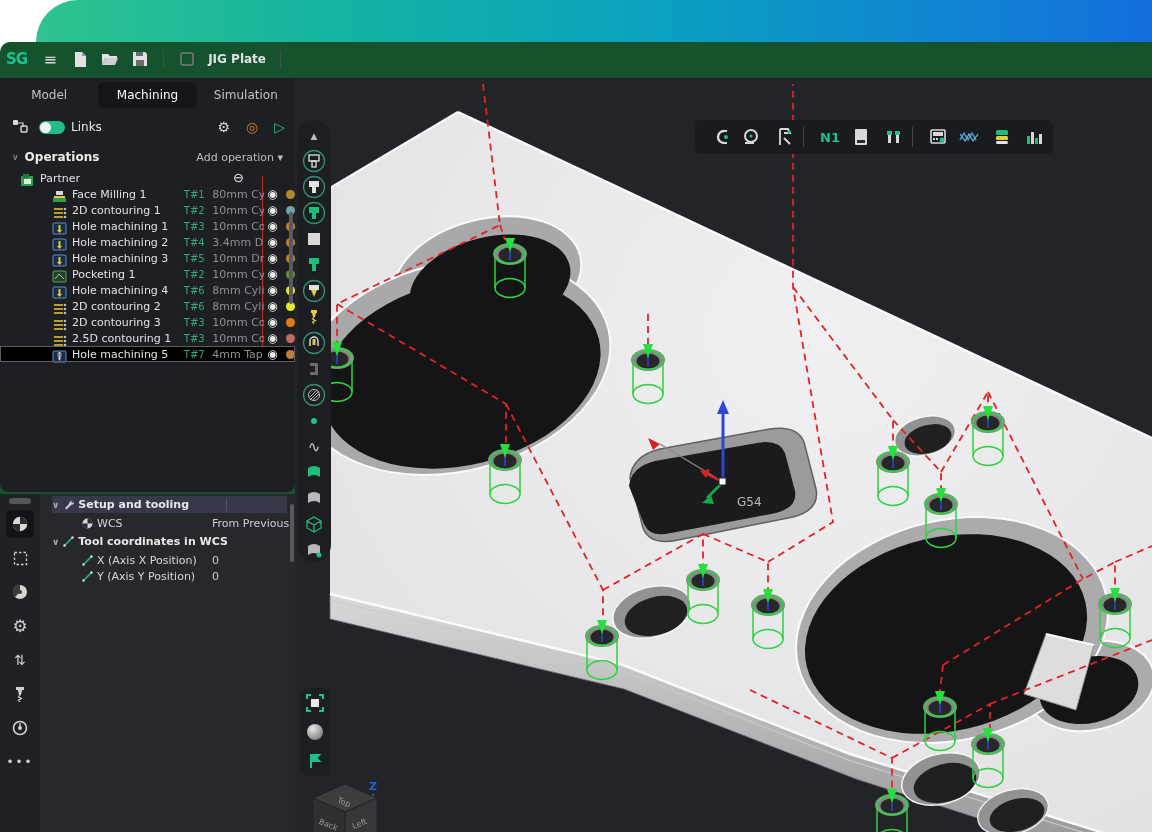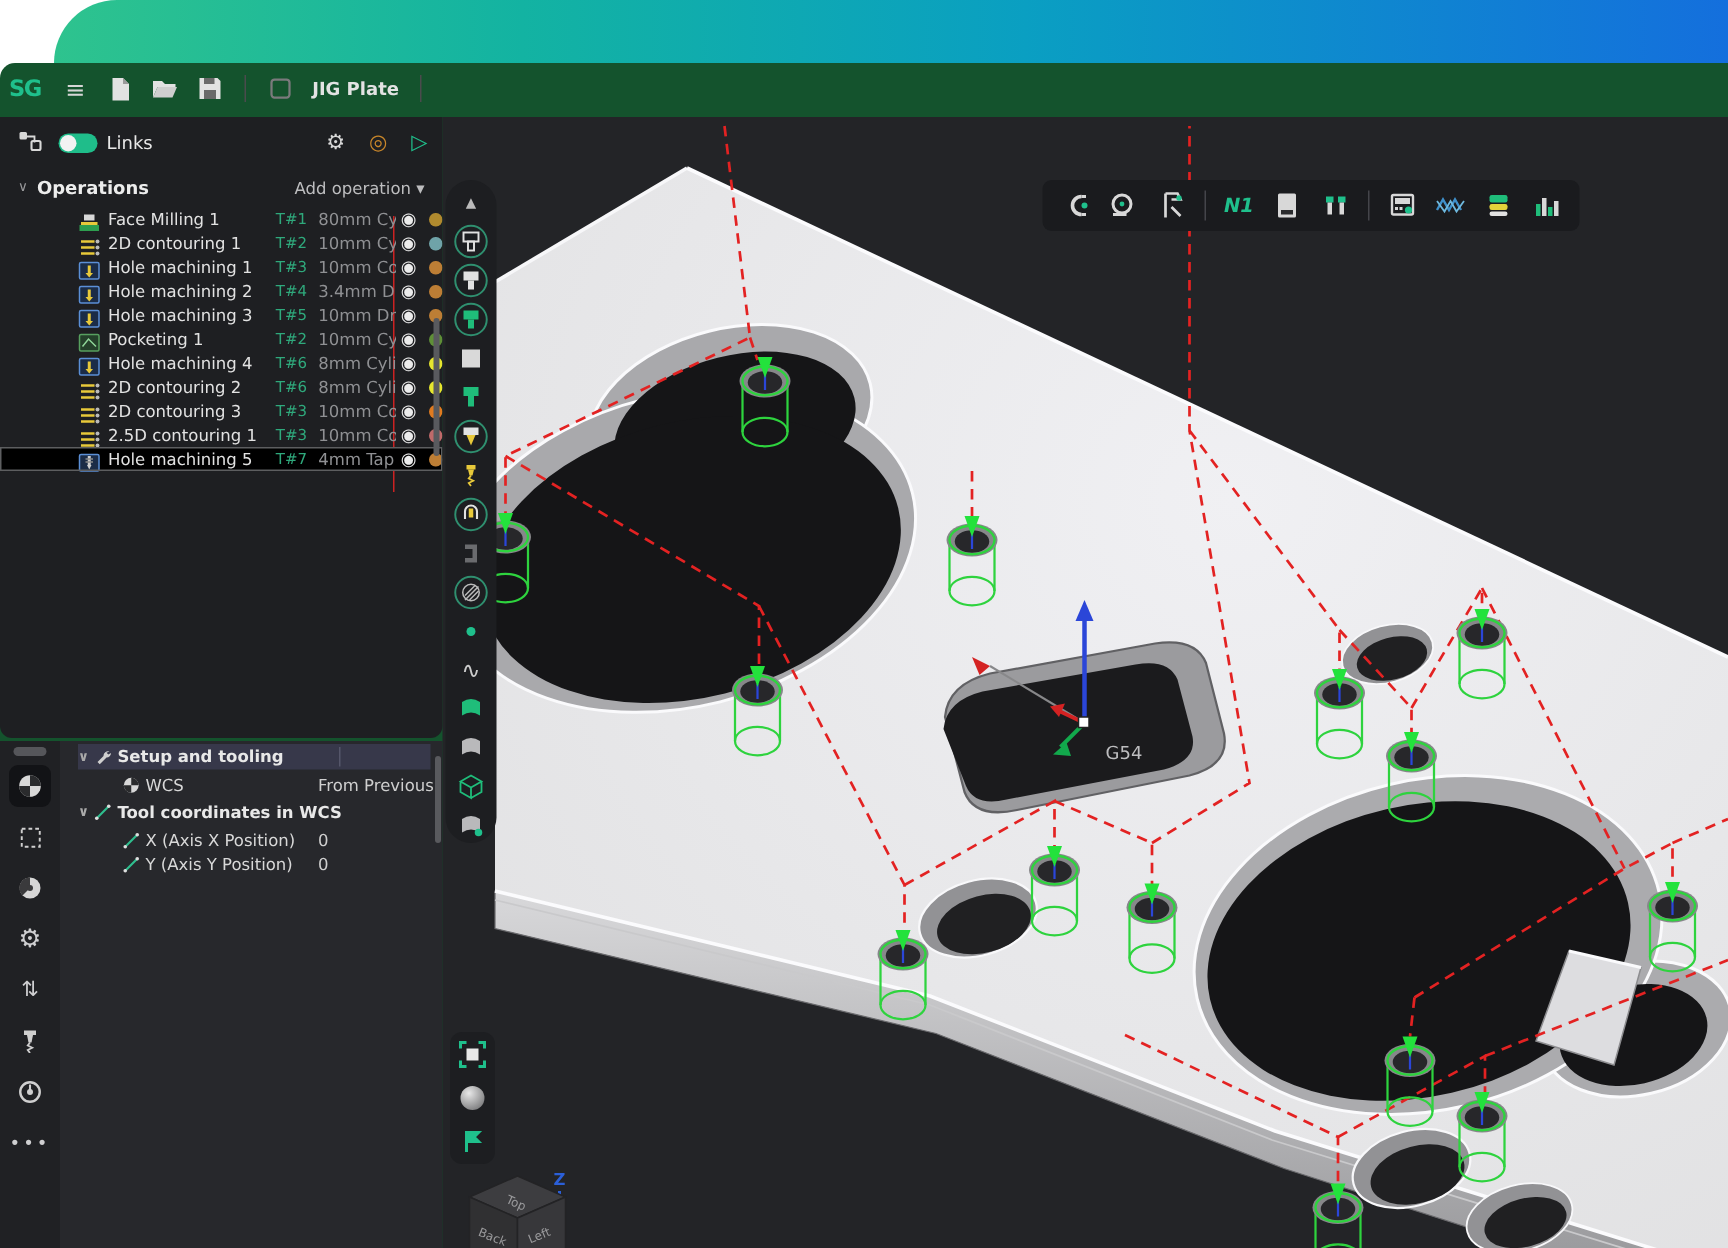--- a/index.html
+++ b/index.html
@@ -55,21 +55,21 @@
   .kv-label{color:#d8d8d8;width:130px;display:flex;align-items:center;gap:4px;}
   .kv-value{color:#cfcfcf;}
   .axis-ic{width:11px;height:11px;flex:0 0 auto;}
   
   #viewport{left:295px;top:36px;right:0;bottom:0;background:#232427;}
   #vp-svg{position:absolute;left:0;top:0;}
   #toolstrip{left:2px;top:42px;width:34px;height:438px;background:#1d1e21;border-radius:17px;display:flex;flex-direction:column;align-items:center;padding-top:4px;gap:2px;}
   .strip-ic{width:26px;height:25px;display:flex;align-items:center;justify-content:center;color:#c9c9cb;}
   #ministrip{left:5px;top:610px;width:30px;height:88px;background:#1d1e21;border-radius:8px;display:flex;flex-direction:column;align-items:center;justify-content:space-around;}
   #tr-toolbar{left:400px;top:42px;height:34px;background:#1a1b1e;border-radius:6px;display:flex;align-items:center;padding:0 8px;gap:4px;}
-  .trt-ic{width:28px;height:26px;display:flex;align-items:center;justify-content:center;font-style:italic;}
+  .trt-ic{width:28px;height:26px;display:flex;align-items:center;justify-content:flex-end;}
   .trt-sep{width:1px;height:20px;background:#44454a;margin:0 4px;}
 </style>
 </head>
 <body>
 
 <div id="banner" class="r"></div>
 
 <div id="window" class="r">
 
   <div id="titlebar" class="r">
@@ -98,20 +98,25 @@
     <div class="tb-ic">
       <svg width="14" height="14" viewBox="0 0 14 14">
           <rect x="1" y="1" width="12" height="12" rx="2" fill="none" stroke="#7a7a7c" stroke-width="1.5"></rect>
         </svg>
     </div>
     <div id="doc-title">JIG Plate</div>
     <div class="tb-sep" style="margin-left:14px"></div>
   </div>
 
   <div id="left-panel" class="r">
+    <div id="tabs">
+        <div class="tab">Model</div>
+        <div class="tab active">Machining</div>
+        <div class="tab">Simulation</div>
+      </div>
     <div id="links-row">
       <span>
         <svg width="17" height="15" viewBox="0 0 17 15">
             <rect x="1" y="2" width="5" height="5" rx="1" fill="#d8d8d8"></rect>
             <rect x="9" y="8" width="6" height="6" rx="1" fill="none" stroke="#d8d8d8" stroke-width="1.4"></rect>
             <path d="M6 5h5v4" fill="none" stroke="#d8d8d8" stroke-width="1.2"></path>
           </svg>
       </span>
       <span class="toggle">
           <span class="knob"></span>
@@ -123,20 +128,30 @@
         <span style="color:#1fc08c;font-size:14px">▷</span>
       </span>
     </div>
     <div id="ops-header">
       <span style="color:#9a9a9c;font-size:9px">∨</span>
       <span id="ops-title">Operations</span>
       <span id="add-op"><span>Add operation</span> <span>▾</span></span>
     </div>
     <div id="ops-list">
         <div id="red-line" style="top: 8px; height: 184px;"></div>
+        <div class="op-row group">
+          <span class="op-ic"><svg width="15" height="13">
+              <rect x="1" y="2" width="12" height="10" rx="1" fill="#2e9e4f"></rect>
+              <rect x="3" y="0" width="6" height="4" fill="#1f7a3a"></rect>
+              <rect x="4" y="5" width="7" height="5" fill="#d8f2dd"></rect>
+            </svg></span>
+          <span class="op-name">Partner</span>
+          <span class="op-radio" style="font-size:13px">⊖</span>
+          <span class="op-dot" style="background:transparent"></span>
+        </div>
         <div class="op-row">
           <span class="op-ic"><svg width="15" height="13">
               <rect x="1" y="8" width="13" height="4" fill="#2e9e4f"></rect>
               <path d="M2 7h11" stroke="#e8c93a" stroke-width="2"></path>
               <rect x="4" y="1" width="7" height="4" fill="#d8d8d8"></rect>
             </svg></span>
           <span class="op-name">Face Milling 1</span>
           <span class="op-tool">T#1</span>
           <span class="op-desc">80mm Cylindrica</span>
           <span class="op-radio">◉</span>

